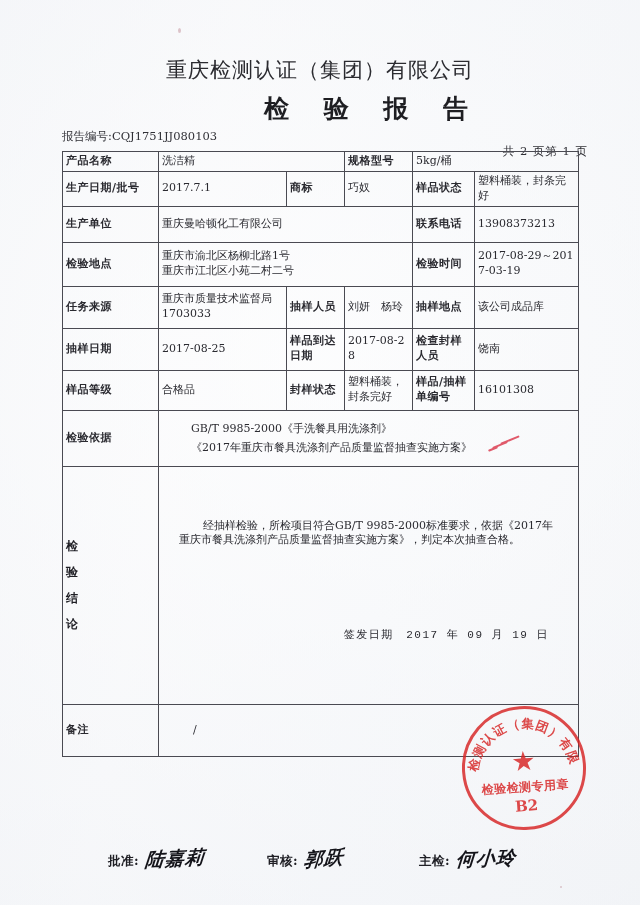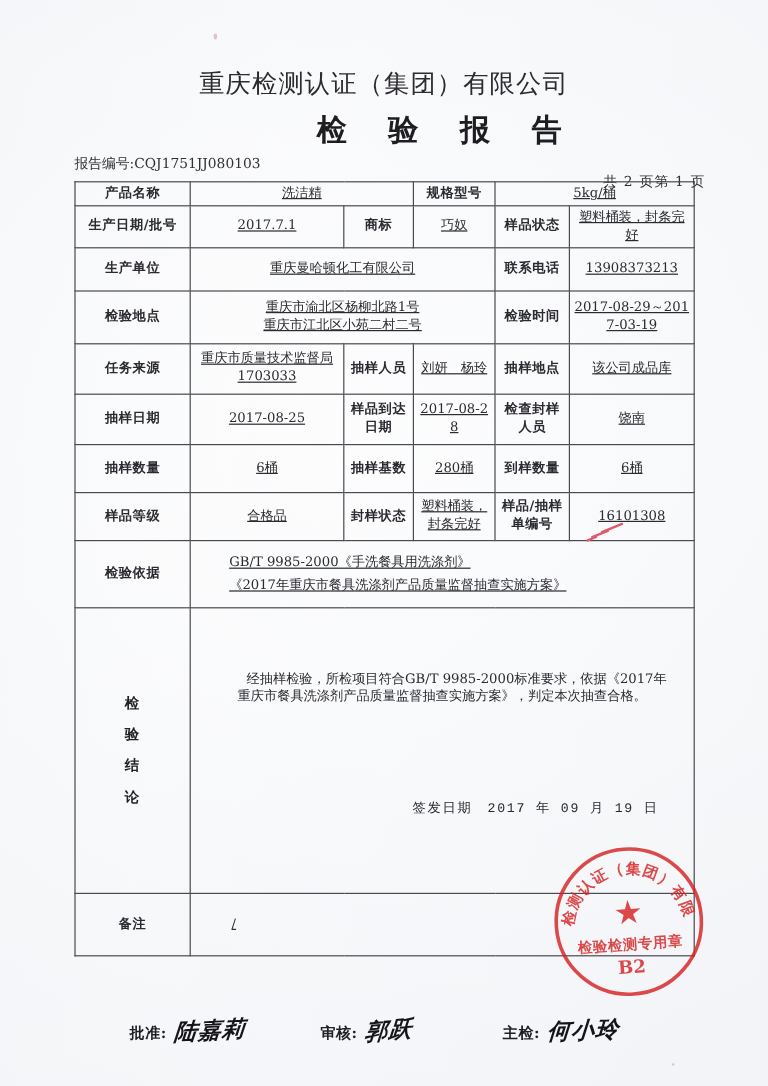--- a/index.html
+++ b/index.html
@@ -85,36 +85,35 @@
     width: 516px;
     border-collapse: collapse;
     table-layout: fixed;
     background: transparent;
   }
   table.main td {
     border: 1px solid #4a4a52;
     font-family: "DejaVu Serif", serif;
     font-size: 11px;
     color: #2a2a30;
-    text-align: center;
+    text-align: left;
     vertical-align: middle;
     padding: 2px 3px;
     line-height: 1.35;
     word-break: break-all;
   }
   td.lbl {
     font-weight: bold;
     font-size: 11.5px;
     letter-spacing: 0.5px;
     color: #1f1f25;
   }
   td.val {
     font-weight: normal;
     color: #34343a;
-    text-decoration: underline;
   }
 
   
   .vert {
     font-weight: bold;
     font-size: 12px;
     line-height: 26px;
     letter-spacing: 1px;
     color: #1f1f25;
   }
@@ -347,28 +346,20 @@
 
         <tr style="height:42px">
           <td class="lbl">抽样日期</td>
           <td class="val">2017-08-25</td>
           <td class="lbl">样品到达日期</td>
           <td class="val">2017-08-28</td>
           <td class="lbl">检查封样人员</td>
           <td class="val">饶南</td>
         </tr>
 
-        <tr style="height:40px">
-          <td class="lbl">抽样数量</td>
-          <td class="val">6桶</td>
-          <td class="lbl">抽样基数</td>
-          <td class="val">280桶</td>
-          <td class="lbl">到样数量</td>
-          <td class="val">6桶</td>
-        </tr>
 
         <tr style="height:40px">
           <td class="lbl">样品等级</td>
           <td class="val">合格品</td>
           <td class="lbl">封样状态</td>
           <td class="val">塑料桶装，封条完好</td>
           <td class="lbl">样品/抽样单编号</td>
           <td class="val">16101308</td>
         </tr>
 

